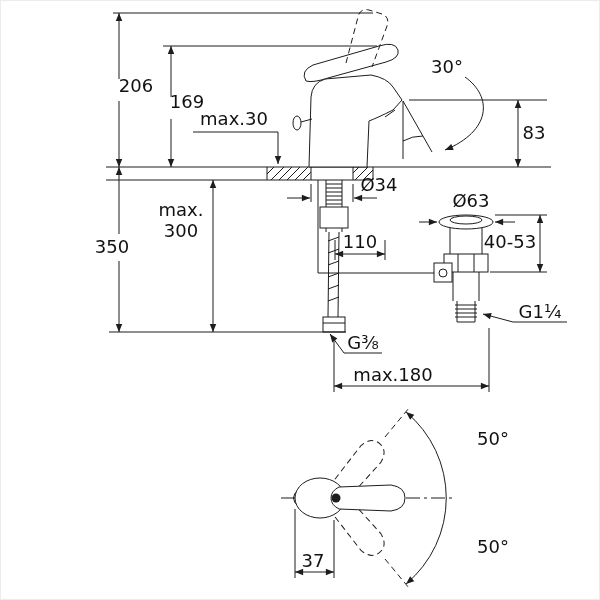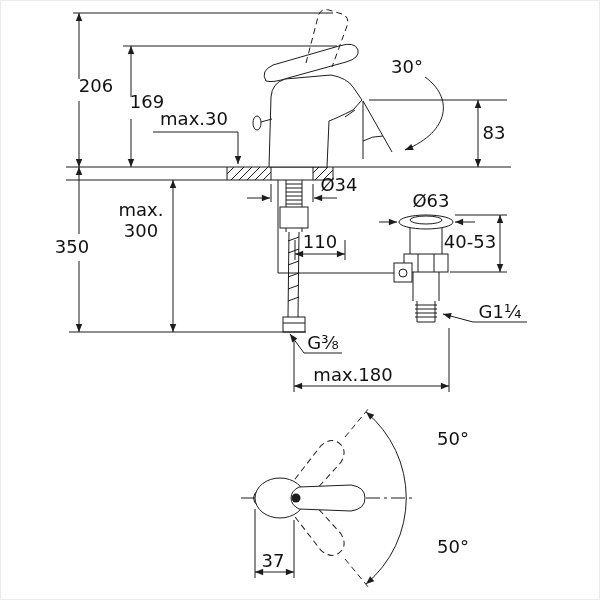--- a/index.html
+++ b/index.html
@@ -1,16 +1,16 @@
 <!DOCTYPE html>
 <html><head>
 <meta charset="utf-8">
 <style>
   html,body{margin:0;padding:0;background:#fff;}
-  .stage{width:600px;height:600px;background:#fff;border:1px solid #ececec;box-sizing:border-box;position:relative;}
+  .stage{width:600px;height:600px;background:#fff;border:1px solid #ececec;box-sizing:border-box;position:relative;padding-left:40px;}
   svg{display:block;}
   .ln{stroke:#1d1d1d;stroke-width:1;fill:none;}
   .fw{stroke:#1d1d1d;stroke-width:1;fill:#ffffff;}
   .dsh{stroke:#1d1d1d;stroke-width:1;fill:none;stroke-dasharray:6 4;}
   .cl{stroke:#1d1d1d;stroke-width:1;fill:none;stroke-dasharray:14 4 3 4;}
   .lbl{font-family:"DejaVu Sans",sans-serif;font-size:18px;fill:#111;}
 </style>
 </head>
 <body>
 

